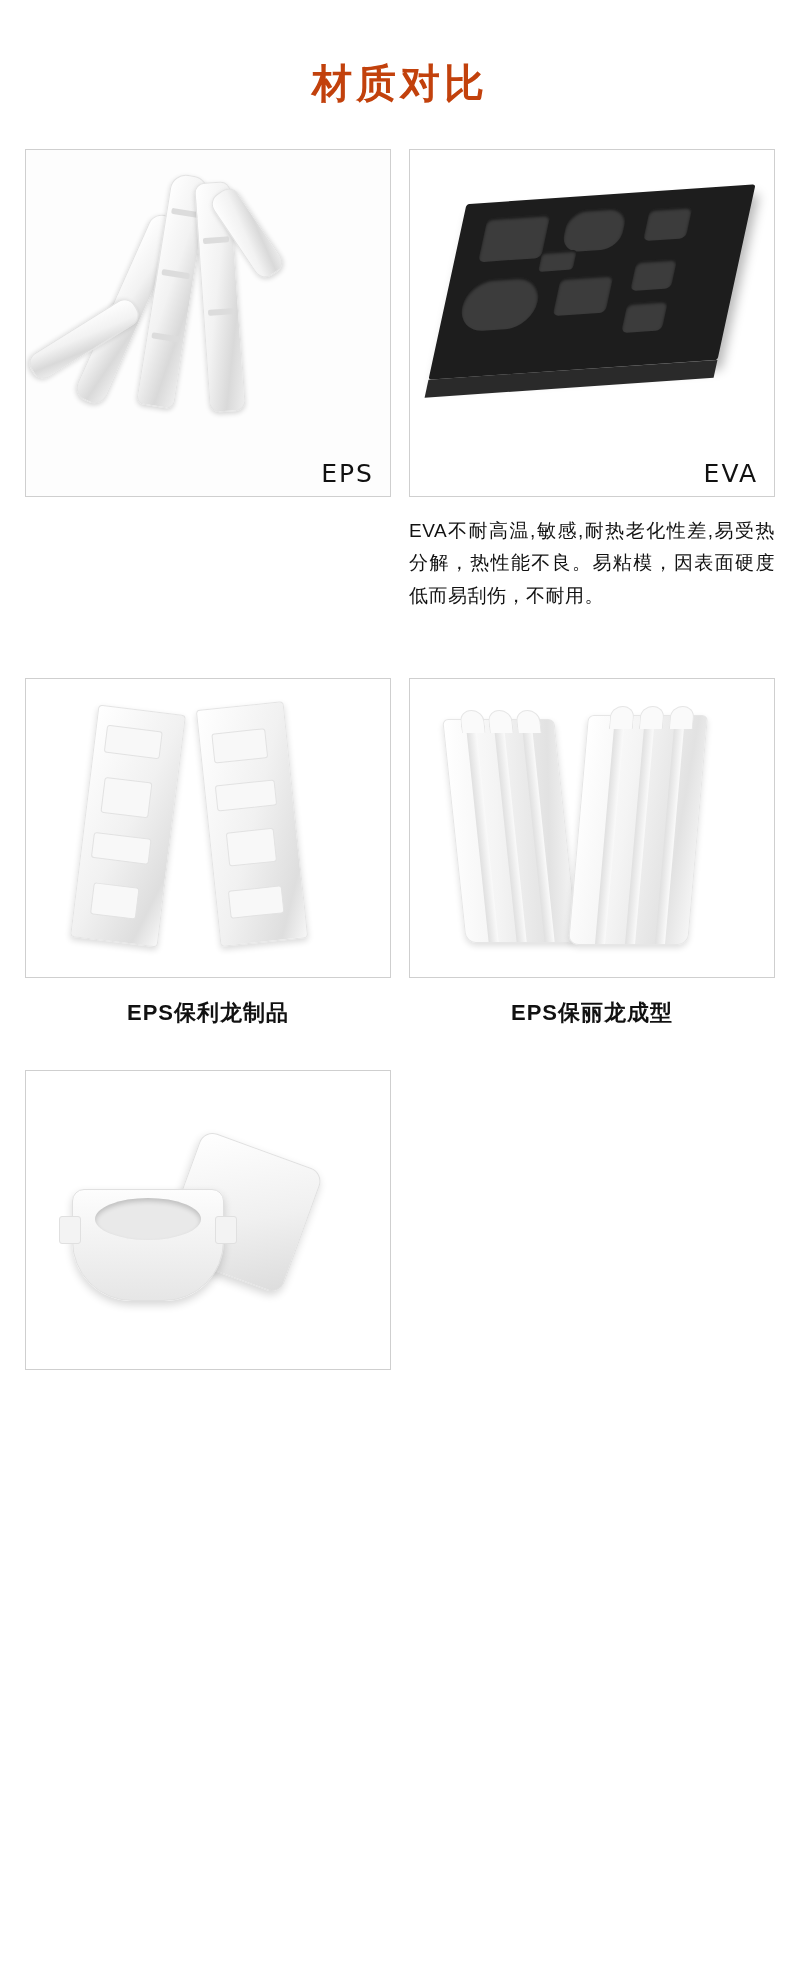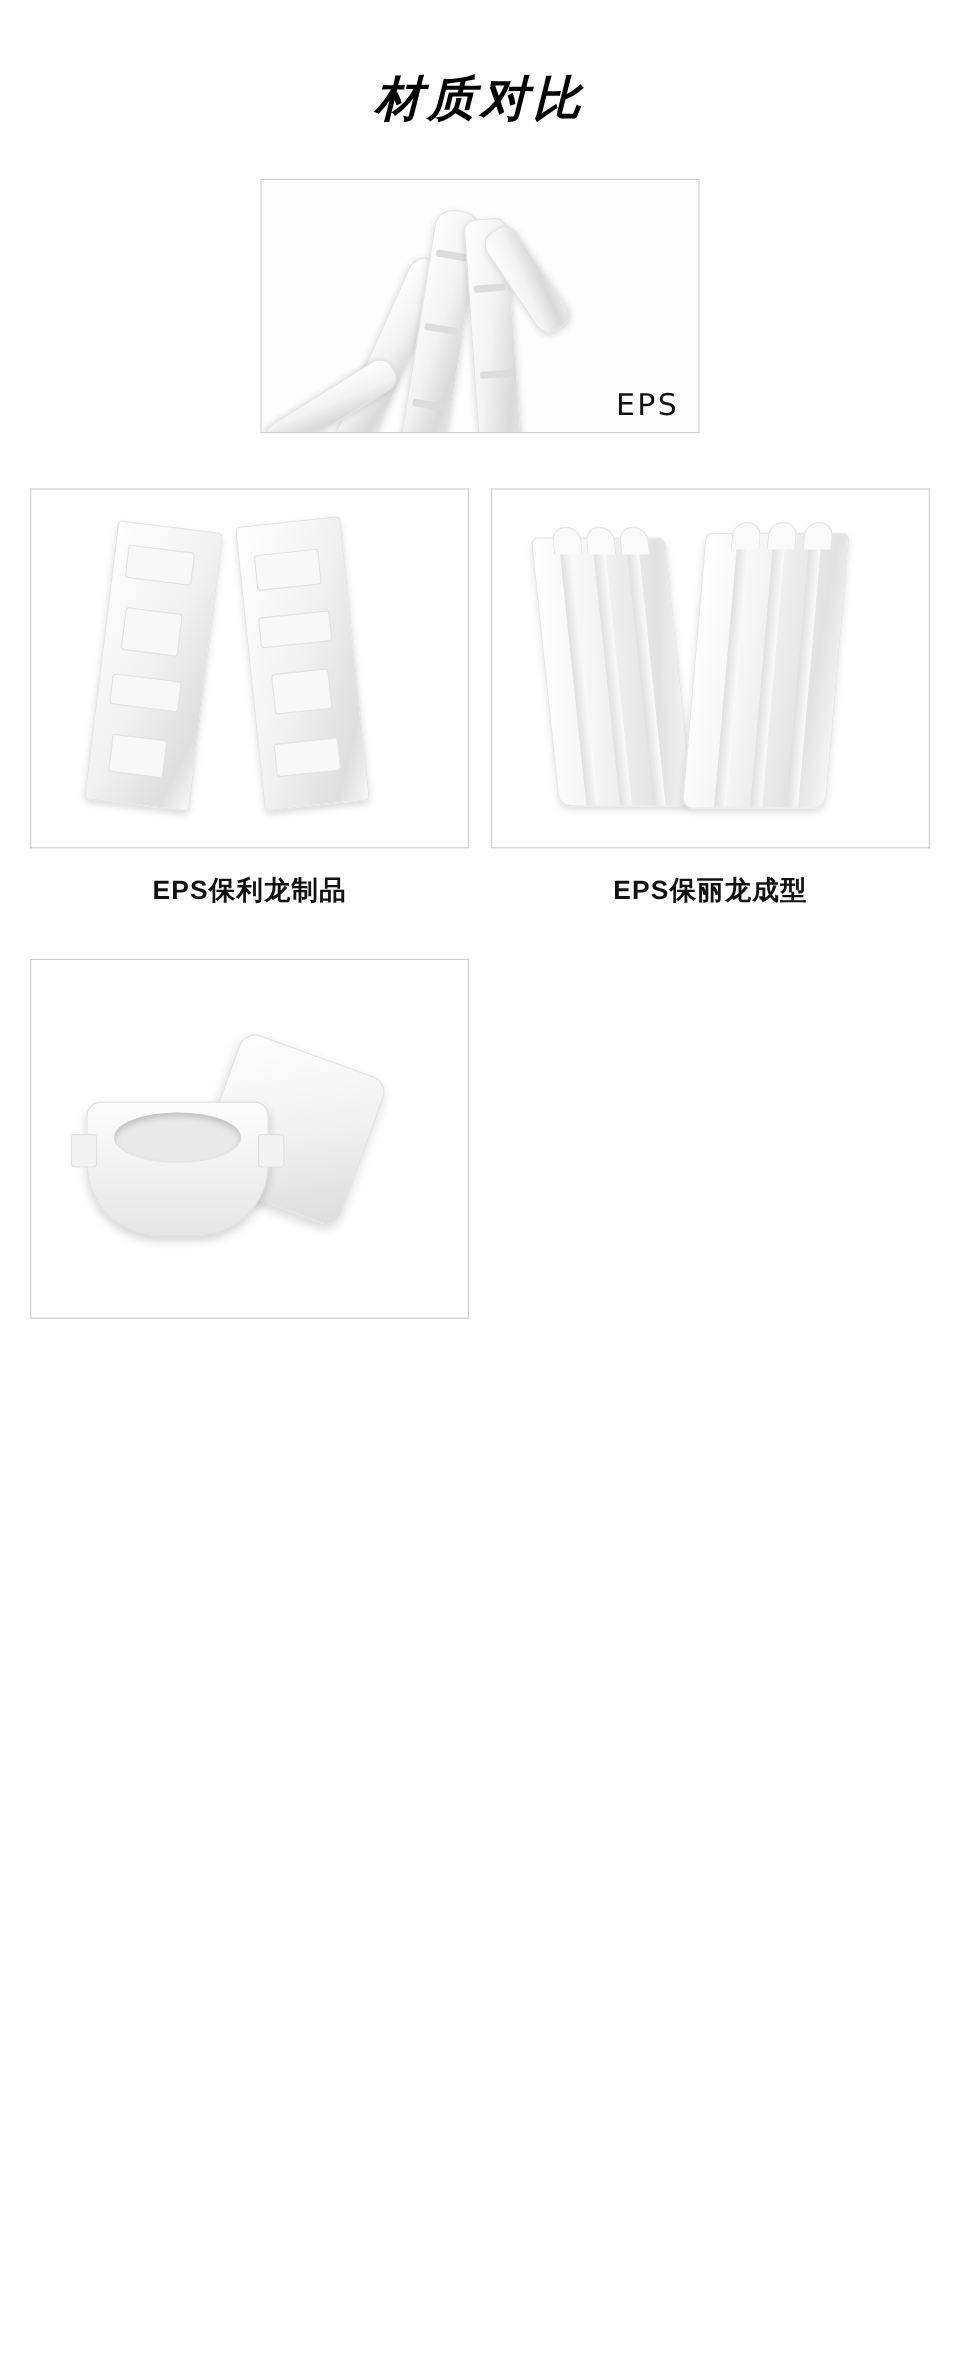--- a/index.html
+++ b/index.html
@@ -20,42 +20,41 @@
     background: #ffffff;
     box-sizing: border-box;
   }
 
   
   .section-title {
     text-align: center;
     font-size: 40px;
     font-weight: bold;
     letter-spacing: 4px;
-    color: #000000;
+    color: #c2410c;
     line-height: 1;
-    font-style: italic;
   }
   #title-compare { padding-top: 36px; }
   #title-similar { padding-top: 80px; }
 
   
   .compare-wrap {
     display: flex;
     justify-content: center;
     gap: 18px;
     margin-top: 46px;
     padding: 0 24px;
     box-sizing: border-box;
   }
   .compare-col {
     width: 366px;
   }
   .photo-frame {
     border: 1px solid #cfcfcf;
-    height: 212px;
+    height: 348px;
     position: relative;
     overflow: hidden;
     background: #ffffff;
     box-sizing: border-box;
   }
   .photo-caption {
     position: absolute;
     right: 16px;
     bottom: 8px;
     font-size: 25px;
@@ -309,20 +308,38 @@
           <div class="strut b">
             <div class="notch" style="left:4px;top:54px;width:26px;height:6px;"></div>
             <div class="notch" style="left:4px;top:126px;width:26px;height:6px;"></div>
           </div>
           <div class="strut e"></div>
         </div>
         <span class="photo-caption">EPS</span>
       </div>
     </div>
 
+    <div class="compare-col">
+      <div class="photo-frame">
+        <div class="eva-scene">
+          <div class="eva-tray">
+            <div class="cav c1"></div>
+            <div class="cav c2"></div>
+            <div class="cav c3"></div>
+            <div class="cav c4"></div>
+            <div class="cav c5"></div>
+            <div class="cav c6"></div>
+            <div class="cav c7"></div>
+            <div class="cav c8"></div>
+          </div>
+        </div>
+        <span class="photo-caption">EVA</span>
+      </div>
+      <p class="compare-text">EVA不耐高温,敏感,耐热老化性差,易受热分解，热性能不良。易粘模，因表面硬度低而易刮伤，不耐用。</p>
+    </div>
   </div>
 
 
   <div class="grid">
 
     <div class="card">
       <div class="card-frame">
         <div class="rail one">
           <div class="rnub" style="left:10px;top:18px;width:54px;height:26px;"></div>
           <div class="rnub" style="left:14px;top:70px;width:46px;height:34px;"></div>

